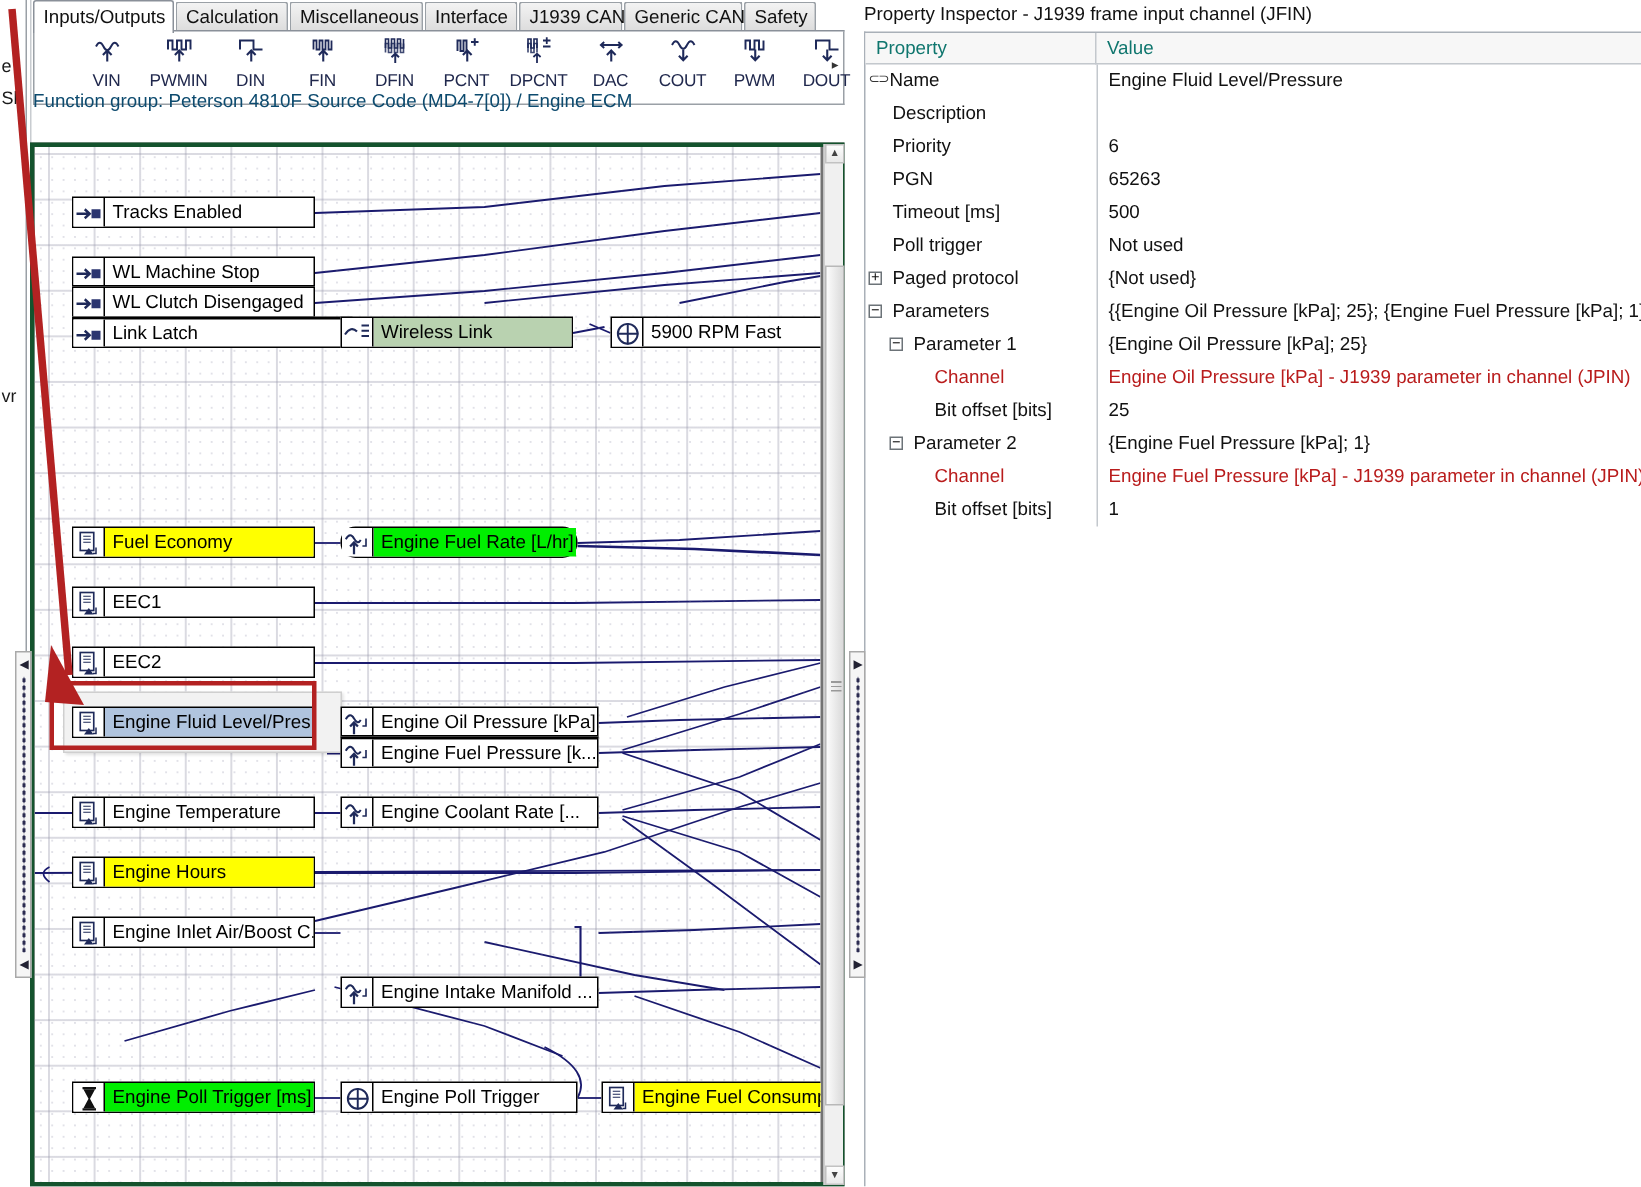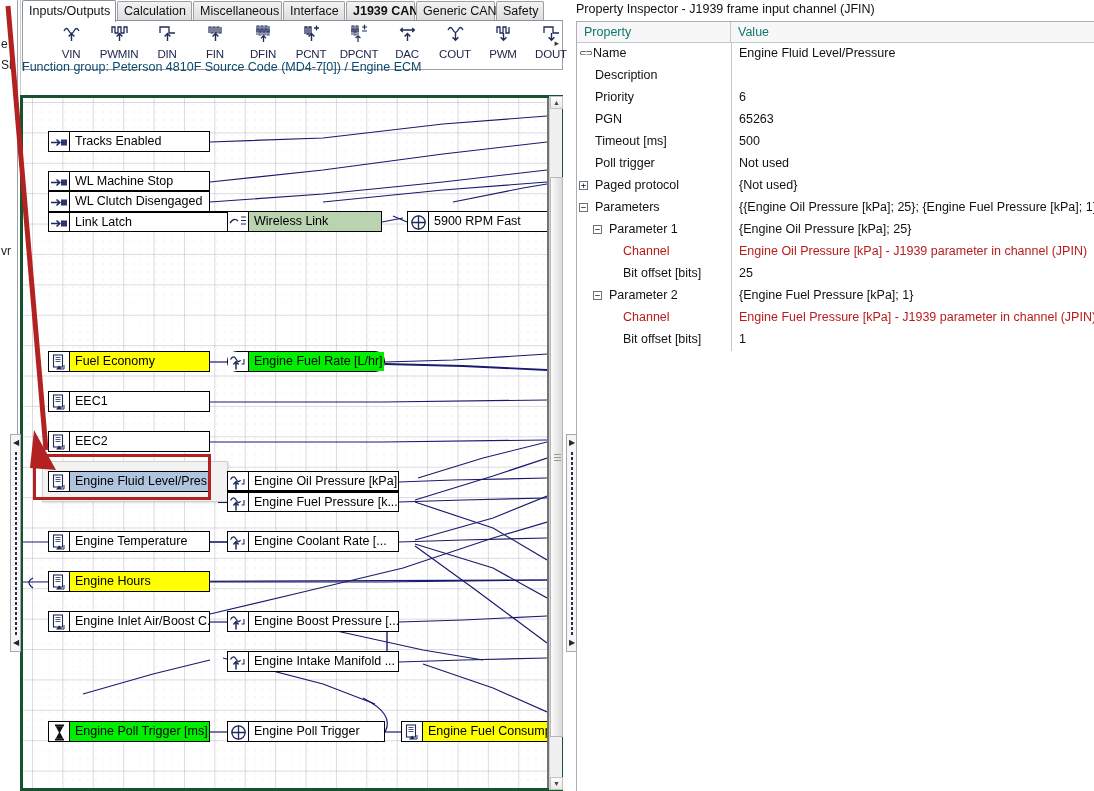--- a/index.html
+++ b/index.html
@@ -245,30 +245,30 @@
 <body>
 
 <div id="root">
 
   <div id="left-pane">
 
     <div id="edge-col">
       <div id="edge-vline"></div>
       <div class="edge-text" style="left:1px; top:37px;">e</div>
       <div class="edge-text" style="left:1px; top:58px;">Sh</div>
-      <div class="edge-text" style="left:1px; top:244px;">vr</div>
+      <div class="edge-text" style="left:1px; top:257px;">vr</div>
     </div>
     <div id="edge-vline2"></div>
 
     <div id="tabstrip">
         <div class="tab active" style="left: 0px; width: 94px;">Inputs/Outputs</div>
         <div class="tab" style="left: 95px; width: 75px;">Calculation</div>
         <div class="tab" style="left: 171px; width: 89px;">Miscellaneous</div>
         <div class="tab" style="left: 261px; width: 62px;">Interface</div>
-        <div class="tab" style="left: 324px; width: 69px; font-weight: bold;">J1939 CAN</div>
+        <div class="tab" style="left: 324px; width: 69px;">J1939 CAN</div>
         <div class="tab" style="left: 394px; width: 79px;">Generic CAN</div>
         <div class="tab" style="left: 474px; width: 48px;">Safety</div>
       </div>
 
     <div id="ribbon">
       <div id="ribbon-inner">
           <div class="rb-item" style="left: 24px;">
             <span class="rb-glyph">
               <svg width="19" height="19" viewBox="0 0 19 19">
                 <path d="M2 7 q2.5 -5 5 0 t5 0 t5 0" stroke="#1f2a5a" stroke-width="1.3" fill="none"></path>
@@ -607,30 +607,20 @@
           <div class="node" style="left: 25px; top: 513px; width: 162px;">
             <div class="port">
               <svg width="19" height="19" viewBox="0 0 19 19">
                 <rect x="3.5" y="2" width="9" height="12" fill="#fff" stroke="#1f2a5a" stroke-width="1.1"></rect>
                 <path d="M5.5 4.5 h5 M5.5 6.5 h5 M5.5 8.5 h5" stroke="#1f2a5a" stroke-width=".8"></path>
                 <path d="M6 16.6 L9.2 12.4 L12.4 16.6 Z" fill="#1f2a5a"></path>
                 <path d="M14 12 v4 h-2" stroke="#1f2a5a" stroke-width="1" fill="none"></path>
               </svg>
             </div>
             <div class="cap">Engine Inlet Air/Boost C...</div>
-          </div>
-          <div class="node" style="left: 204px; top: 513px; width: 172px;">
-            <div class="port">
-              <svg width="19" height="19" viewBox="0 0 19 19">
-                <path d="M1.5 6.5 q3 -5 5.5 -0.5 t4.5 1" stroke="#1f2a5a" stroke-width="1.3" fill="none"></path>
-                <path d="M7 16.5 V9 M4.4 11.4 L7 8.6 L9.6 11.4" stroke="#1f2a5a" stroke-width="1.5" fill="none"></path>
-                <path d="M15 6 v5 h-2.4" stroke="#1f2a5a" stroke-width="1.1" fill="none"></path>
-              </svg>
-            </div>
-            <div class="cap">Engine Boost Pressure [...</div>
           </div>
           <div class="node" style="left: 204px; top: 553px; width: 172px;">
             <div class="port">
               <svg width="19" height="19" viewBox="0 0 19 19">
                 <path d="M1.5 6.5 q3 -5 5.5 -0.5 t4.5 1" stroke="#1f2a5a" stroke-width="1.3" fill="none"></path>
                 <path d="M7 16.5 V9 M4.4 11.4 L7 8.6 L9.6 11.4" stroke="#1f2a5a" stroke-width="1.5" fill="none"></path>
                 <path d="M15 6 v5 h-2.4" stroke="#1f2a5a" stroke-width="1.1" fill="none"></path>
               </svg>
             </div>
             <div class="cap">Engine Intake Manifold ...</div>

